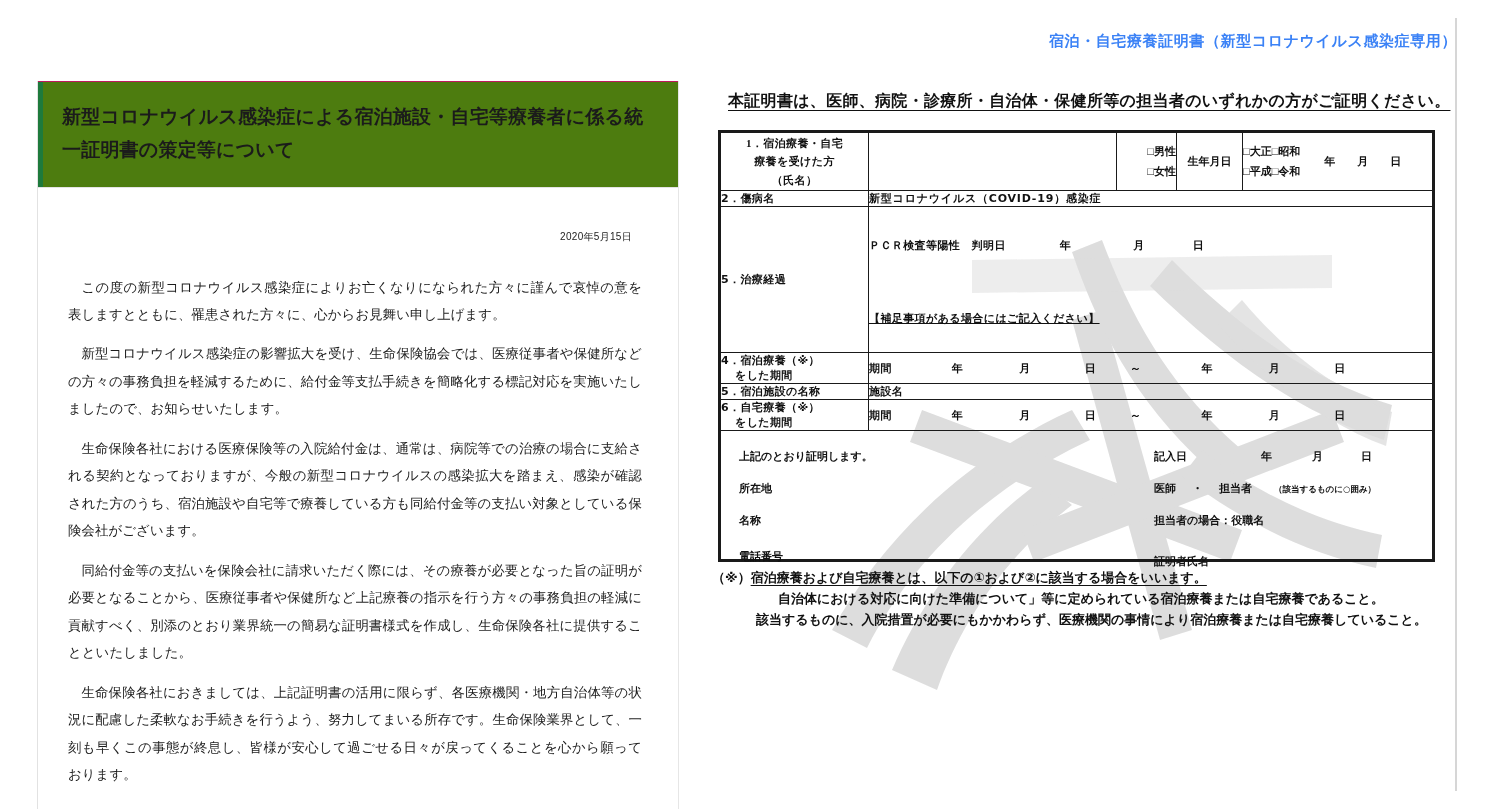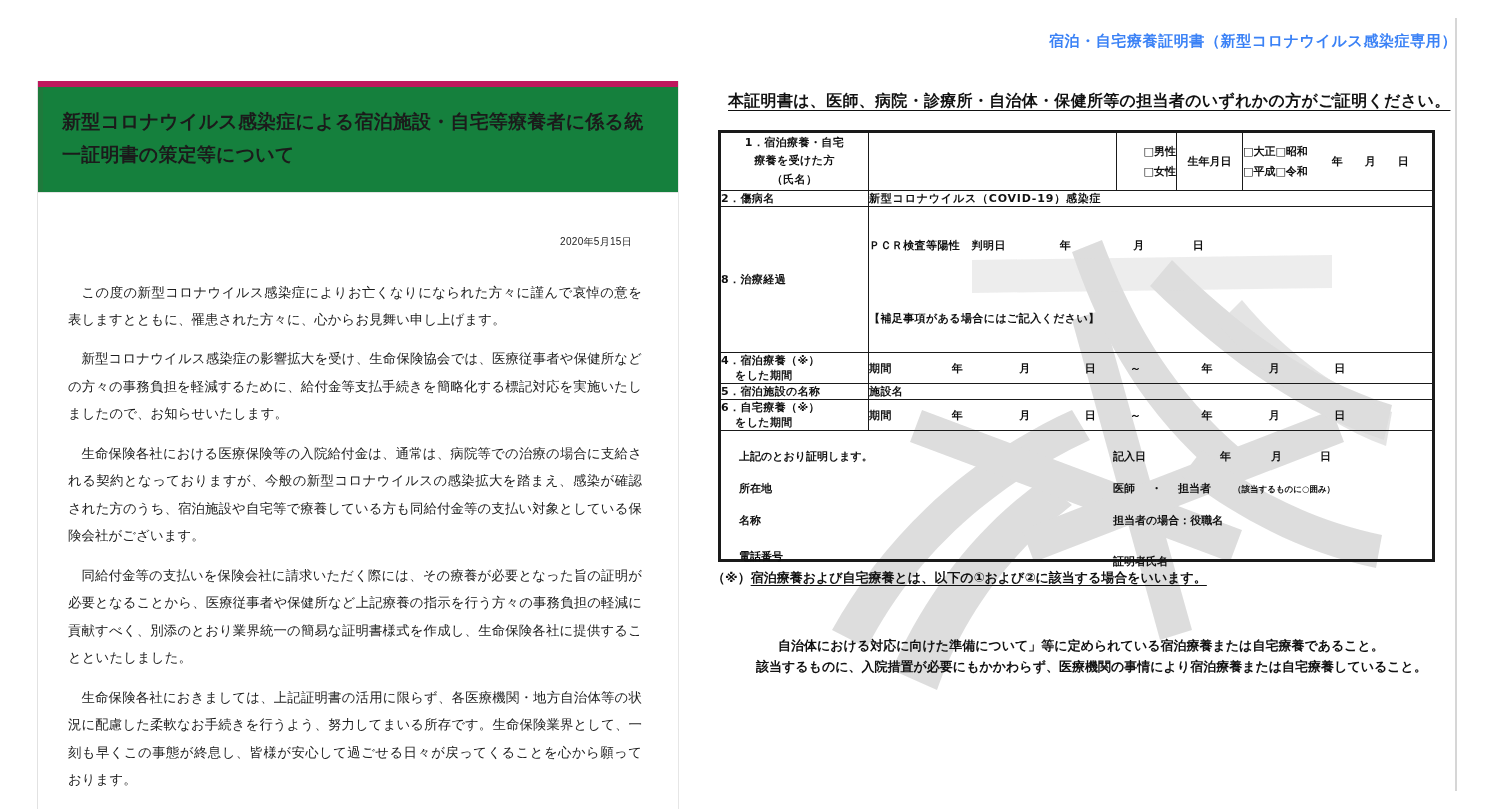--- a/index.html
+++ b/index.html
@@ -30,23 +30,23 @@
     left: 37px;
     top: 81px;
     width: 640px;
     background: #ffffff;
     border-left: 1px solid #e2e2e2;
     border-right: 1px solid #e6e6e6;
   }
 
   .notice-title-box {
     position: relative;
-    background: #15803d;
+    background: #4d7c0f;
     border-bottom: 1px solid #e4e4e4;
-    border-top: 6px solid #be185d;
+    border-top: 1px solid #be185d;
     padding: 18px 28px 20px 24px;
     box-sizing: border-box;
   }
   .notice-title-bar {
     position: absolute;
     left: 0;
     top: 0;
     bottom: 0;
     width: 5px;
     background: #1e7a3c;
@@ -171,21 +171,21 @@
     line-height: 1.65;
     padding: 4px 2px;
     letter-spacing: 0.4px;
   }
   .lbl-left {
     text-align: left;
     padding-left: 10px;
     letter-spacing: 0.4px;
   }
 
-  .row1-name { height: 58px; }
+  .row1-name { height: 58px; font-family: Liberation Serif, serif; }
   .chk-cell {
     text-align: right;
     padding: 5px 6px;
     line-height: 1.8;
     white-space: nowrap;
   }
   .dob-cell { text-align: center; padding: 4px 5px; }
   .era-cell {
     padding: 5px 8px;
     line-height: 1.8;
@@ -208,21 +208,21 @@
 
   .treat-cell {
     padding: 10px 0 10px 22px;
     height: 145px;
     vertical-align: top;
   }
   .treat-line1 { margin-top: 4px; letter-spacing: 0.4px; }
   .treat-line1 .spc { display: inline-block; width: 54px; }
   .treat-line1 .spc2 { display: inline-block; width: 62px; }
   .treat-line1 .spc3 { display: inline-block; width: 48px; }
-  .treat-line2 { margin-top: 58px; letter-spacing: 0.4px; }
+  .treat-line2 { margin-top: 58px; letter-spacing: 0.4px; text-decoration: underline; }
 
   .period-cell {
     padding: 9px 0 9px 22px;
     letter-spacing: 0.4px;
     white-space: nowrap;
   }
   .period-cell .g1 { display: inline-block; width: 60px; }
   .period-cell .g2 { display: inline-block; width: 56px; }
   .period-cell .g3 { display: inline-block; width: 54px; }
   .period-cell .g4 { display: inline-block; width: 34px; }
@@ -235,21 +235,21 @@
   .sign-cell {
     padding: 0;
     height: 128px;
     position: relative;
   }
   .sign-grid {
     position: relative;
     height: 128px;
   }
   .sign-left { position: absolute; left: 18px; }
-  .sign-right { position: absolute; left: 392px; }
+  .sign-right { position: absolute; left: 433px; }
   .sl1 { top: 18px; }
   .sl2 { top: 50px; }
   .sl3 { top: 82px; }
   .sl4 { top: 118px; }
   .sr-date .d-sp { display: inline-block; width: 74px; }
   .sr-date .d-sp2 { display: inline-block; width: 40px; }
   .sr-date .d-sp3 { display: inline-block; width: 38px; }
   .sr-doctor .dot-sp { display: inline-block; width: 16px; }
   .sr-doctor .small {
     font-size: 8.5px;
@@ -278,21 +278,21 @@
     padding-left: 0;
   }
   .fn-head .u {
     text-decoration: underline;
     text-underline-offset: 3px;
   }
   .fn-item {
     margin-left: 44px;
     text-indent: 0;
   }
-  .fn-item.indent2 { margin-left: 66px; margin-top: 47px; }
+  .fn-item.indent2 { margin-left: 66px; }
 </style>
 </head>
 <body>
 
 <div id="left-pane">
 
   <div class="notice-card">
 
     <div class="notice-title-box">
       <div class="notice-title-bar"></div>
@@ -372,21 +372,21 @@
               </div><span class="era-dates"><span>年</span><span>月</span><span>日</span></span>
             </td>
           </tr>
 
           <tr>
             <td class="lbl-left">2．傷病名</td>
             <td class="disease-name" colspan="4">新型コロナウイルス（COVID-19）感染症</td>
           </tr>
 
           <tr>
-            <td class="lbl-left">8．治療経過</td>
+            <td class="lbl-left">5．治療経過</td>
             <td class="treat-cell" colspan="4">
               <div class="treat-line1"><span>ＰＣＲ検査等陽性　判明日</span><span class="spc"></span><span>年</span><span class="spc2"></span><span>月</span><span class="spc3"></span><span>日</span></div>
               <div class="treat-line2">【補足事項がある場合にはご記入ください】</div>
             </td>
           </tr>
 
           <tr>
             <td class="lbl-left">
               <div>4．宿泊療養（※）</div>
               <div style="padding-left:14px">をした期間</div>

